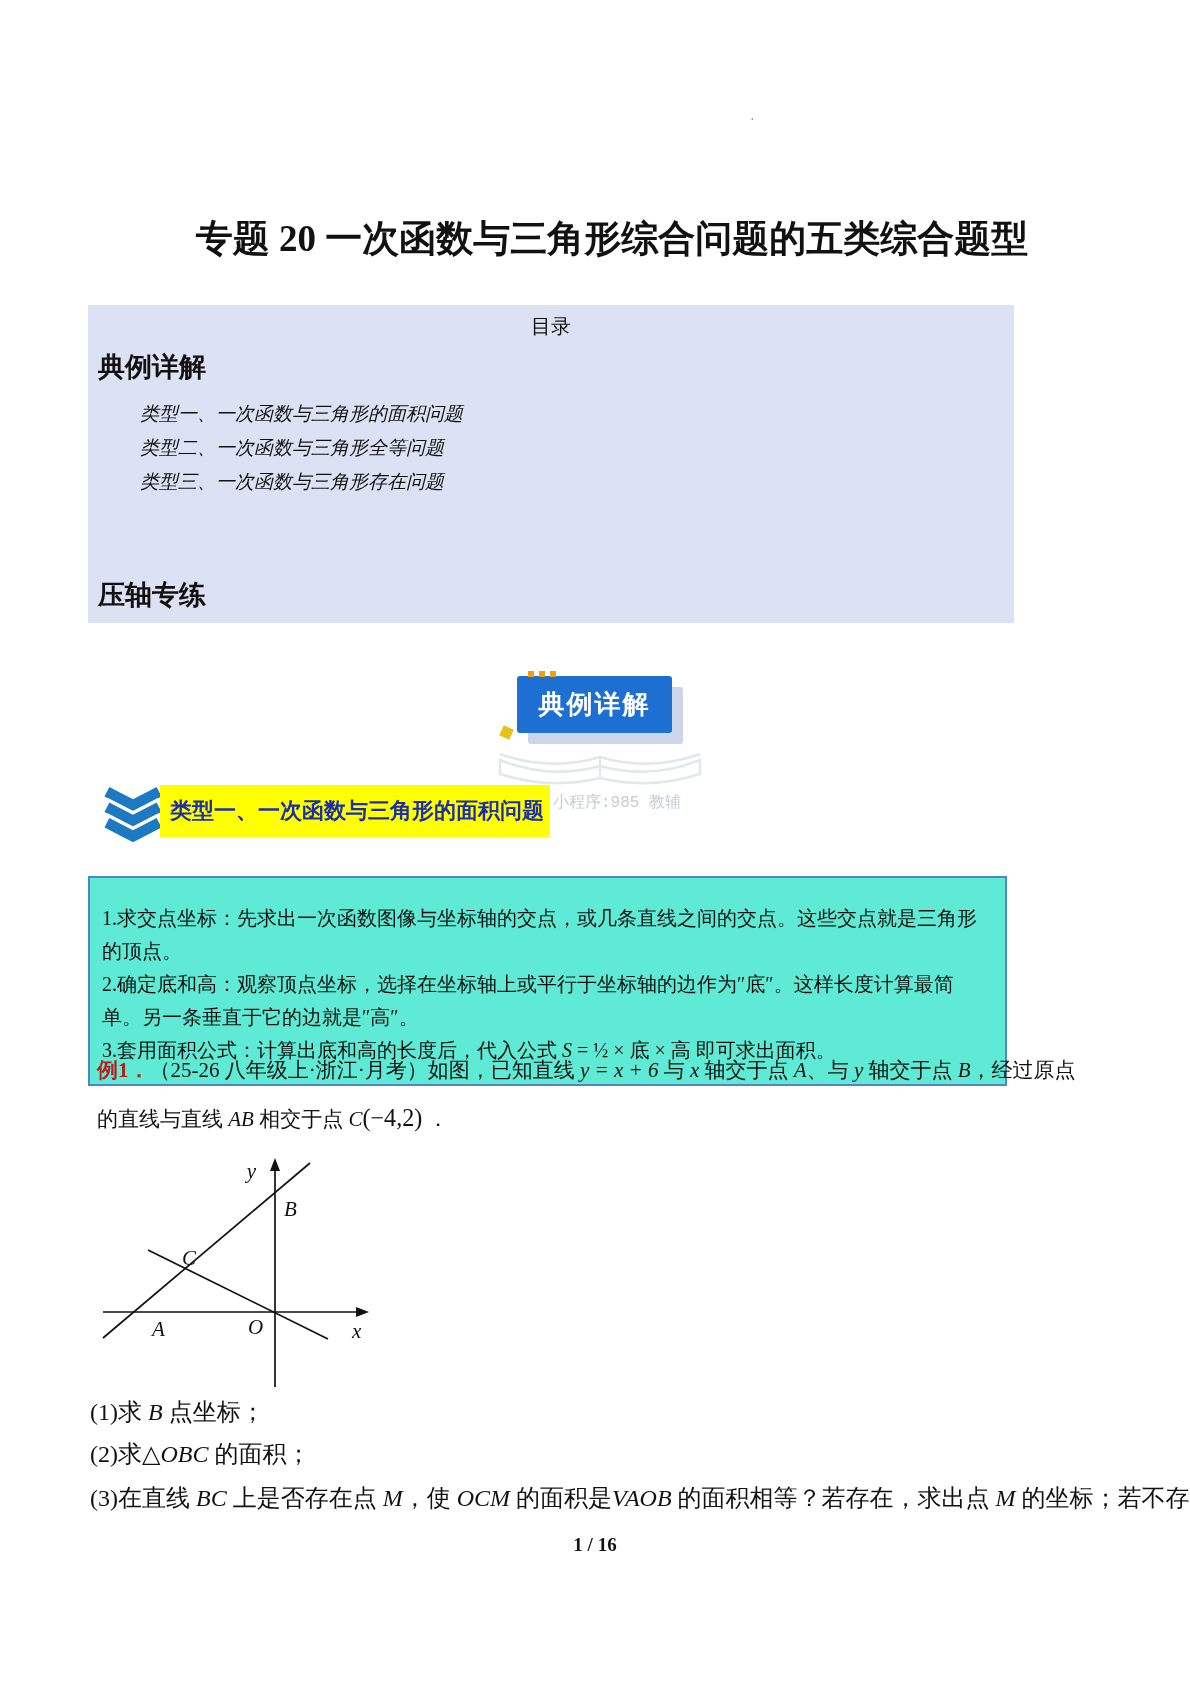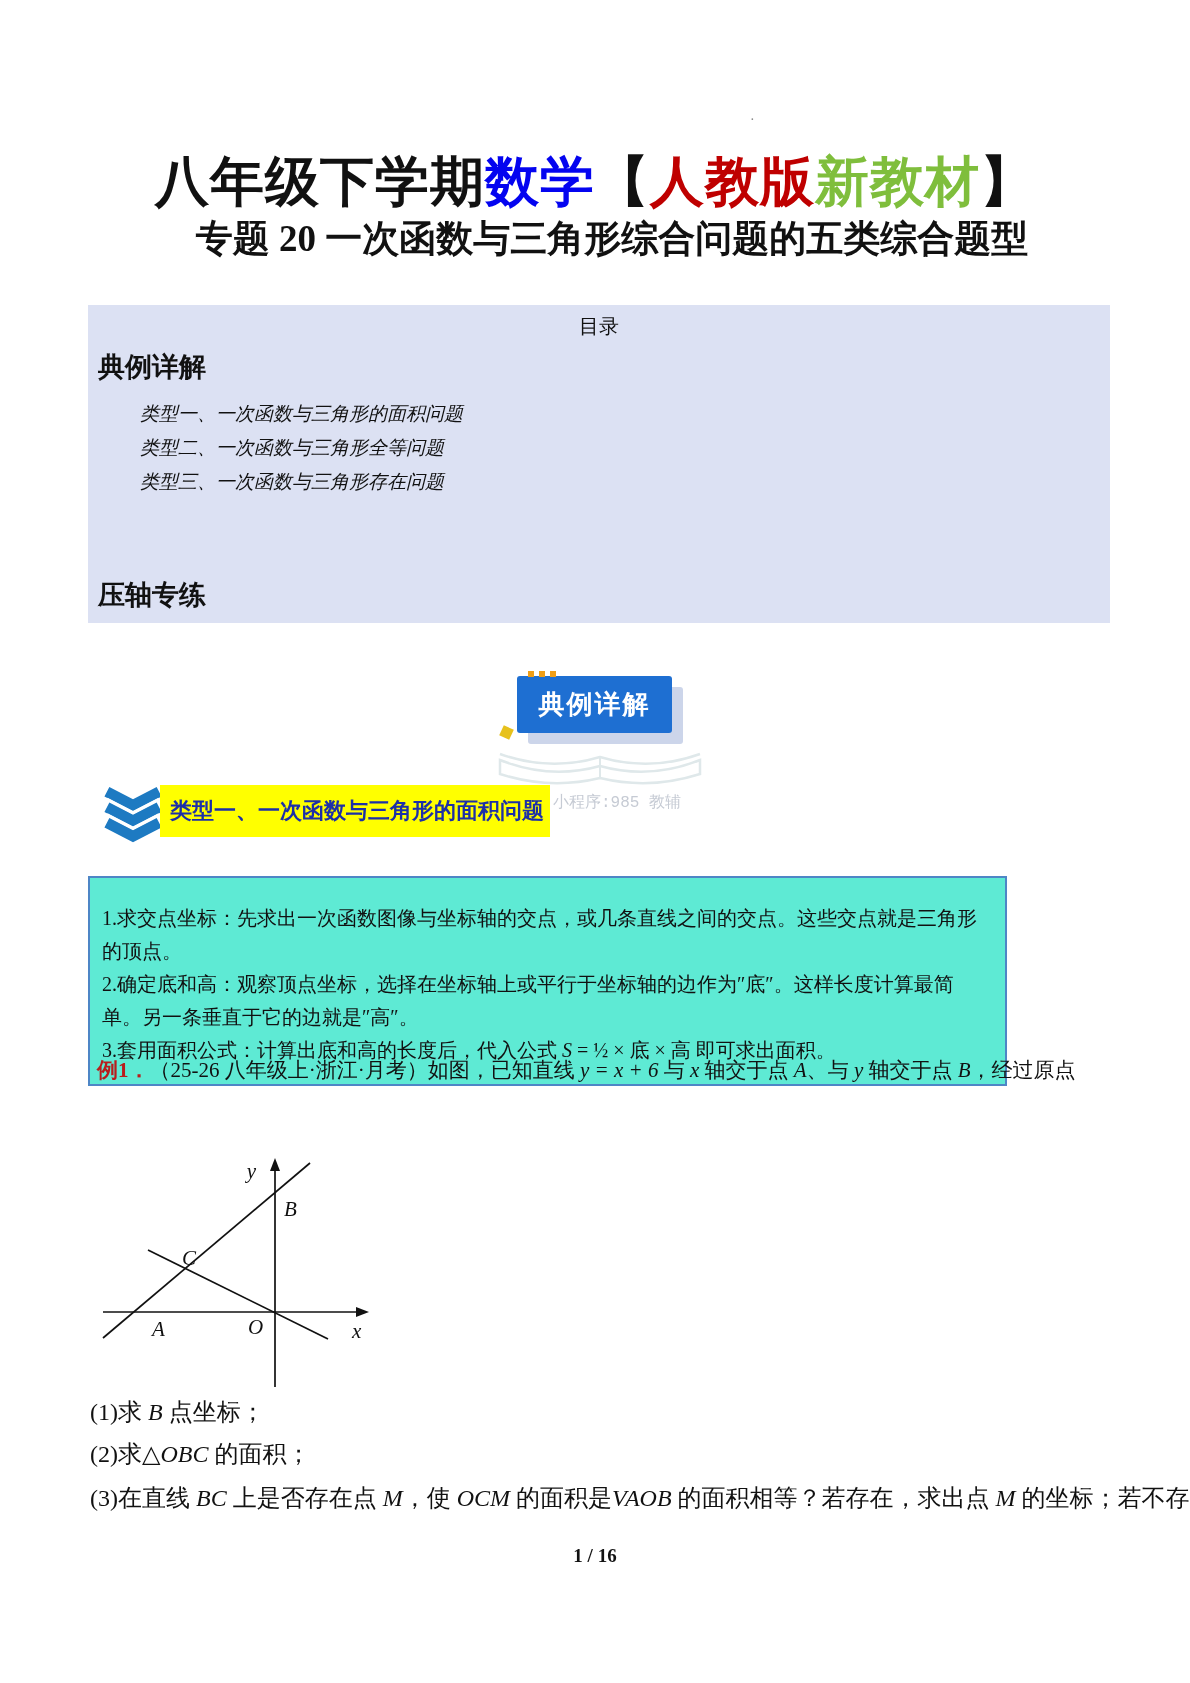--- a/index.html
+++ b/index.html
@@ -9,21 +9,21 @@
   .sans{font-family:"Liberation Sans","DejaVu Sans",sans-serif;}
   .serif{font-family:"Liberation Serif","DejaVu Serif",serif;}
   .it{font-style:italic;font-family:"Liberation Serif","DejaVu Serif",serif;}
 
   
   .title{top:146px;left:0;width:100%;text-align:center;font-size:54px;font-weight:900;
          letter-spacing:1px;white-space:nowrap;}
   .subtitle{top:214px;left:17px;width:100%;text-align:center;font-size:37px;font-weight:bold;white-space:nowrap;}
 
   
-  .toc-box{left:88px;top:305px;width:1022px;height:318px;background:#dce1f3;}
+  .toc-box{left:88px;top:305px;width:926px;height:318px;background:#dce1f3;}
   .toc-header{top:8px;left:0;width:100%;text-align:center;font-size:20px;}
   .toc-sec1{top:44px;left:10px;font-size:27px;font-weight:bold;}
   .toc-items{top:92px;left:52px;font-size:19px;font-style:italic;line-height:34px;}
   .toc-items div{height:34px;}
   .toc-sec2{top:272px;left:10px;font-size:27px;font-weight:bold;}
 
   
   .badge-shadow{left:528px;top:687px;width:155px;height:57px;background:#ccd5ea;border-radius:3px;}
   .badge{left:517px;top:676px;width:155px;height:57px;background:#1e6fd2;border-radius:3px;
          display:flex;align-items:center;justify-content:center;}
@@ -50,33 +50,30 @@
   .ex-line{left:97px;font-size:21px;white-space:nowrap;}
   .ex-label{color:#b91c1c;font-weight:bold;}
   .paren{font-size:1.15em;}
 
   
   .figure{left:100px;top:1155px;}
 
   
   .q-line{left:90px;font-size:24px;white-space:nowrap;}
 
-  .footer{left:0;top:1534px;width:100%;text-align:center;font-size:19px;font-weight:bold;margin-top:11px;}
+  .footer{left:0;top:1534px;width:100%;text-align:center;font-size:19px;font-weight:bold;}
   .stray{left:750px;top:112px;font-size:14px;color:#888;}
 </style>
 </head>
 <body>
 
 <div id="page">
 
   <div class="abs stray">·</div>
 
-  <div class="abs title sans">
-    <span>八年级下学期</span><span style="color:#0404f0">数学</span><span>【</span><span style="color:#bf0000">人教版</span><span style="color:#7fbe3c">新教材</span><span>】</span>
-  </div>
   <div class="abs subtitle serif">专题 20  一次函数与三角形综合问题的五类综合题型</div>
 
   <div class="abs toc-box">
     <div class="abs toc-header serif">目录</div>
     <div class="abs toc-sec1 sans">典例详解</div>
     <div class="abs toc-items serif">
       <div>类型一、一次函数与三角形的面积问题</div>
       <div>类型二、一次函数与三角形全等问题</div>
       <div>类型三、一次函数与三角形存在问题</div>
     </div>
@@ -120,20 +117,23 @@
 
   <div class="abs method-box serif">
     <p>1.求交点坐标：先求出一次函数图像与坐标轴的交点，或几条直线之间的交点。这些交点就是三角形的顶点。</p>
     <p>2.确定底和高：观察顶点坐标，选择在坐标轴上或平行于坐标轴的边作为″底″。这样长度计算最简单。另一条垂直于它的边就是″高″。</p>
     <p><span>3.套用面积公式：计算出底和高的长度后，代入公式 </span><span class="it">S</span><span> = ½ ×  底  ×  高  即可求出面积。</span></p>
   </div>
 
   <div class="abs ex-line" style="top:1056px;">
     <span class="ex-label">例1．</span><span>（25-26 八年级上·浙江·月考）如图，已知直线 </span><span class="it">y = x + 6</span><span> 与 </span><span class="it">x</span><span> 轴交于点 </span><span class="it">A</span><span>、与 </span><span class="it">y</span><span> 轴交于点 </span><span class="it">B</span><span>，经过原点</span>
   </div>
+  <div class="abs ex-line" style="top:1104px;">
+    <span>的直线与直线 </span><span class="it">AB</span><span> 相交于点 </span><span class="it">C</span><span class="paren">(−4,2)</span><span> ．</span>
+  </div>
 
   <div class="abs figure">
     <svg width="280" height="235" viewBox="0 0 280 235">
       <g stroke="#111" stroke-width="1.7">
         <line x1="175" y1="232" x2="175" y2="12"></line>
         <line x1="3" y1="157" x2="260" y2="157"></line>
         <line x1="3" y1="183" x2="210" y2="8"></line>
         <line x1="48" y1="95" x2="228" y2="184"></line>
       </g>
       <polygon points="175,3 170,16 180,16" fill="#111"></polygon>

